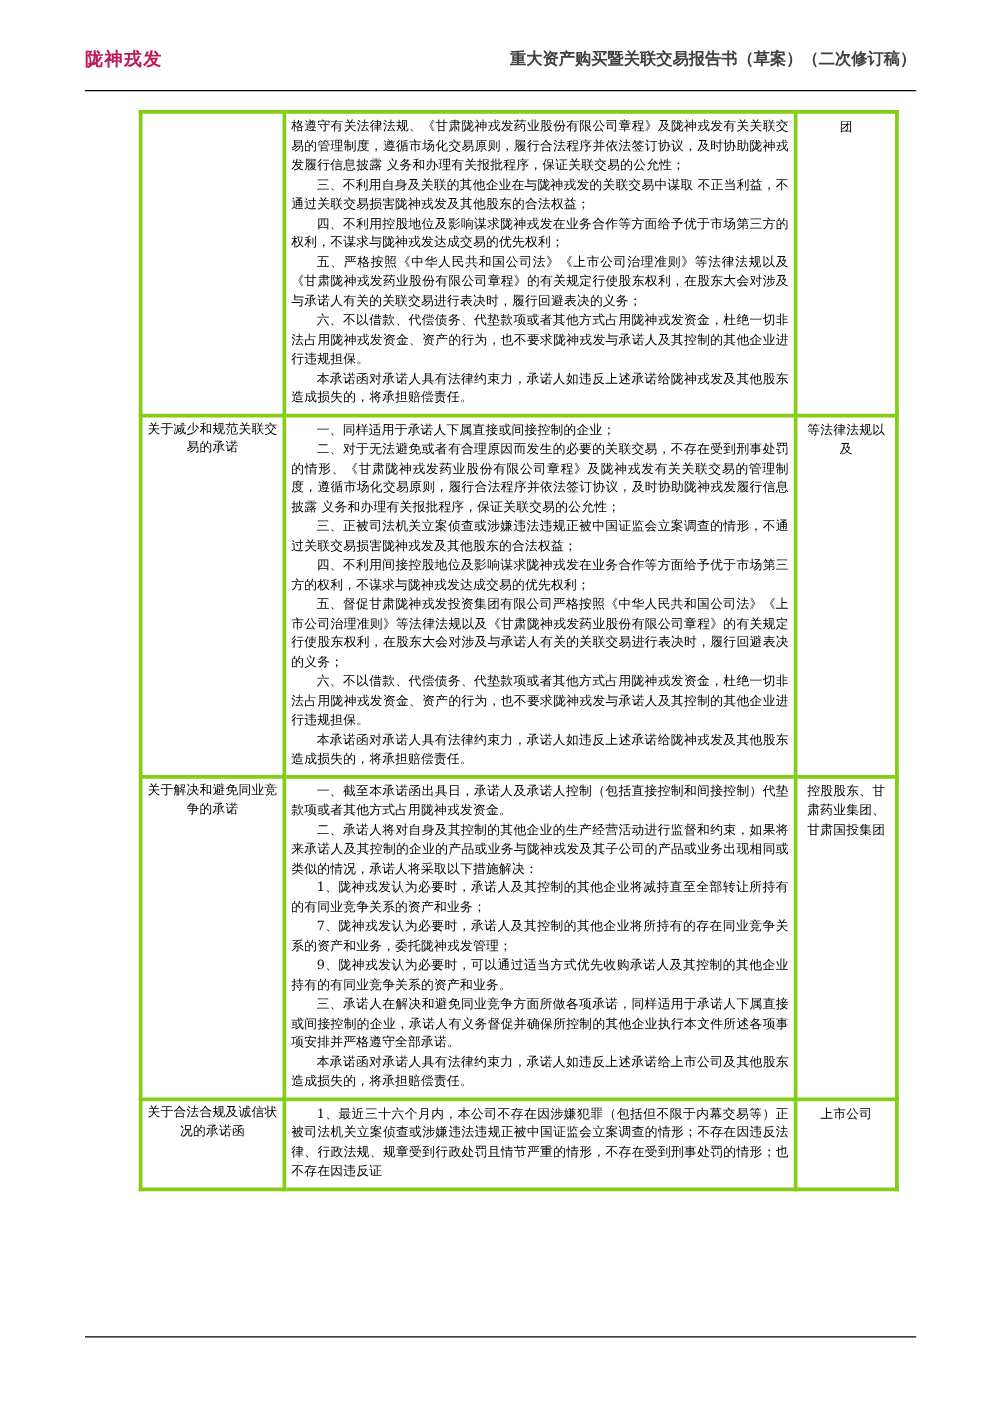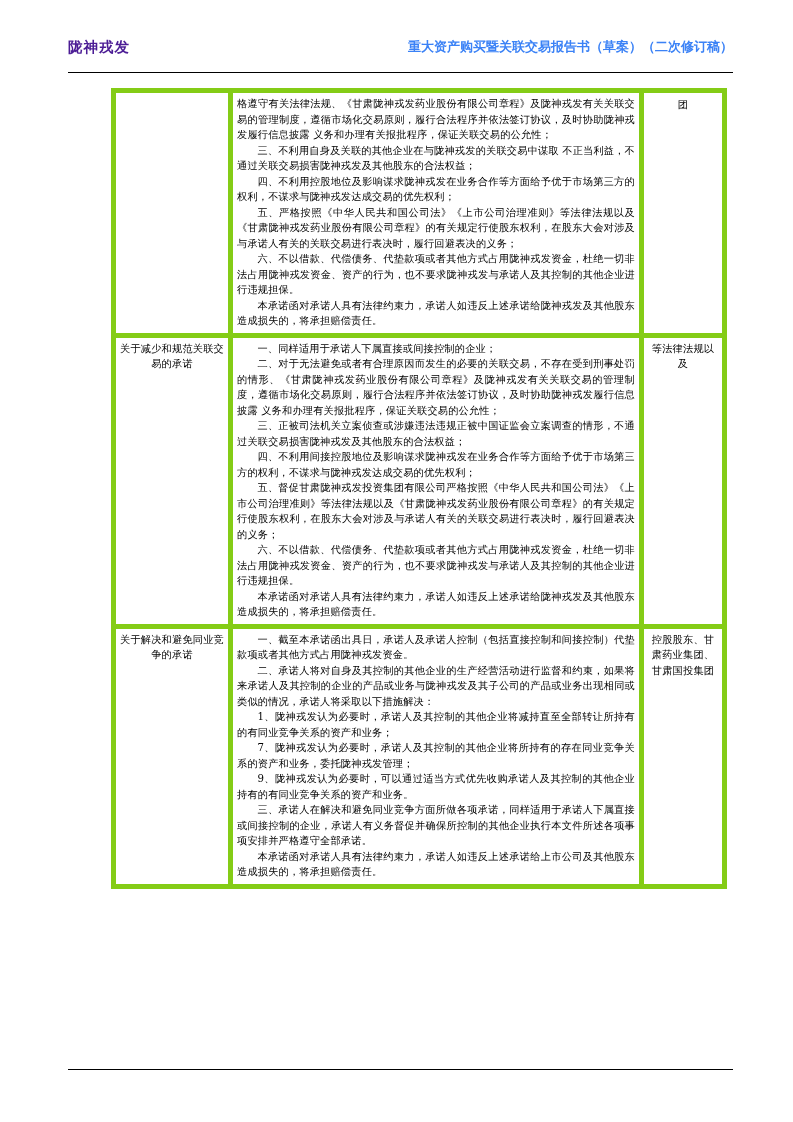--- a/index.html
+++ b/index.html
@@ -31,27 +31,27 @@
     height: 34px;
     display: flex;
     align-items: flex-start;
     justify-content: space-between;
     font-family: "DejaVu Serif", "Liberation Serif", serif;
   }
   .header-left {
     font-size: 14.5px;
     font-weight: bold;
     letter-spacing: 1px;
-    color: #4c1d95;
+    color: #be185d;
   }
   .header-right {
     font-size: 13px;
     font-weight: bold;
     letter-spacing: 0px;
-    color: #3b82f6;
+    color: #404040;
   }
   .header-rule {
     position: absolute;
     top: 72px;
     left: 68px;
     right: 60px;
     border-bottom: 1.2px solid #000;
   }
   
   .tbl-wrap {
@@ -60,34 +60,35 @@
     left: 111px;
     width: 572px;
   }
   table.doc {
     border-collapse: collapse;
     width: 572px;
     table-layout: fixed;
     font-family: "DejaVu Serif", "Liberation Serif", serif;
   }
   table.doc td {
-    border: 5px solid #84cc16;
+    border: 3px solid #84cc16;
     vertical-align: top;
     padding: 3px 4px 4px 4px;
     font-size: 10.2px;
     line-height: 1.52;
     letter-spacing: 0.2px;
   }
   td.col-topic {
     width: 104px;
     text-align: center;
     vertical-align: middle;
     font-size: 10.3px;
     line-height: 1.6;
     padding: 4px 5px;
+    font-family: Liberation Mono, monospace;
   }
   td.col-body {
     width: 398px;
     text-align: justify;
     text-justify: inter-ideograph;
   }
   td.col-party {
     width: 70px;
     text-align: center;
     vertical-align: middle;
@@ -186,20 +187,31 @@
             <p class="para">7、陇神戎发认为必要时，承诺人及其控制的其他企业将所持有的存在同业竞争关系的资产和业务，委托陇神戎发管理；</p>
             <p class="para">9、陇神戎发认为必要时，可以通过适当方式优先收购承诺人及其控制的其他企业持有的有同业竞争关系的资产和业务。</p>
             <p class="para">三、承诺人在解决和避免同业竞争方面所做各项承诺，同样适用于承诺人下属直接或间接控制的企业，承诺人有义务督促并确保所控制的其他企业执行本文件所述各项事项安排并严格遵守全部承诺。</p>
             <p class="para">本承诺函对承诺人具有法律约束力，承诺人如违反上述承诺给上市公司及其他股东造成损失的，将承担赔偿责任。</p>
           </td>
           <td class="col-party">
             <div>控股股东、甘肃药业集团、甘肃国投集团</div>
           </td>
         </tr>
 
+        <tr>
+          <td class="col-topic">
+            <div>关于合法合规及诚信状况的承诺函</div>
+          </td>
+          <td class="col-body">
+            <p class="para">1、最近三十六个月内，本公司不存在因涉嫌犯罪（包括但不限于内幕交易等）正被司法机关立案侦查或涉嫌违法违规正被中国证监会立案调查的情形；不存在因违反法律、行政法规、规章受到行政处罚且情节严重的情形，不存在受到刑事处罚的情形；也不存在因违反证</p>
+          </td>
+          <td class="col-party">
+            <div>上市公司</div>
+          </td>
+        </tr>
 
       </tbody>
     </table>
   </div>
 
   <div class="footer-rule"></div>
 
 </div>
 
 </body></html>

